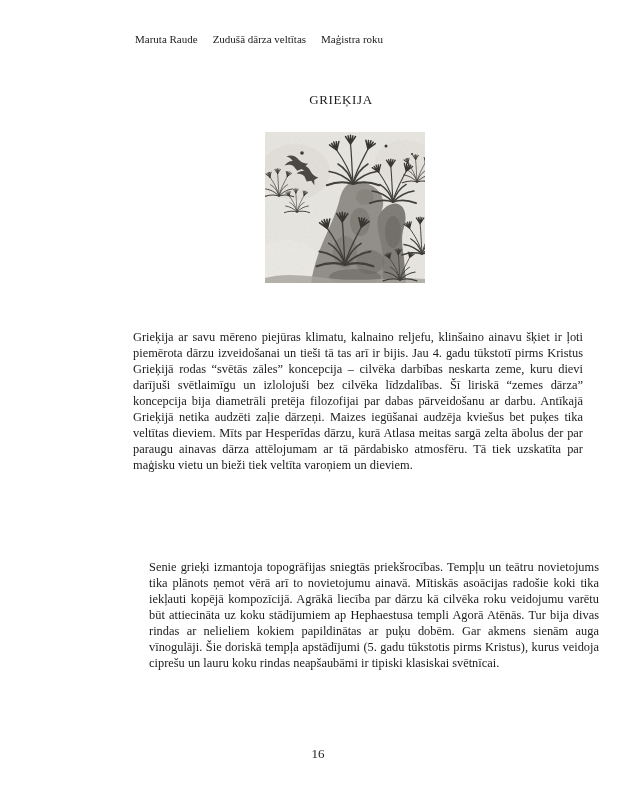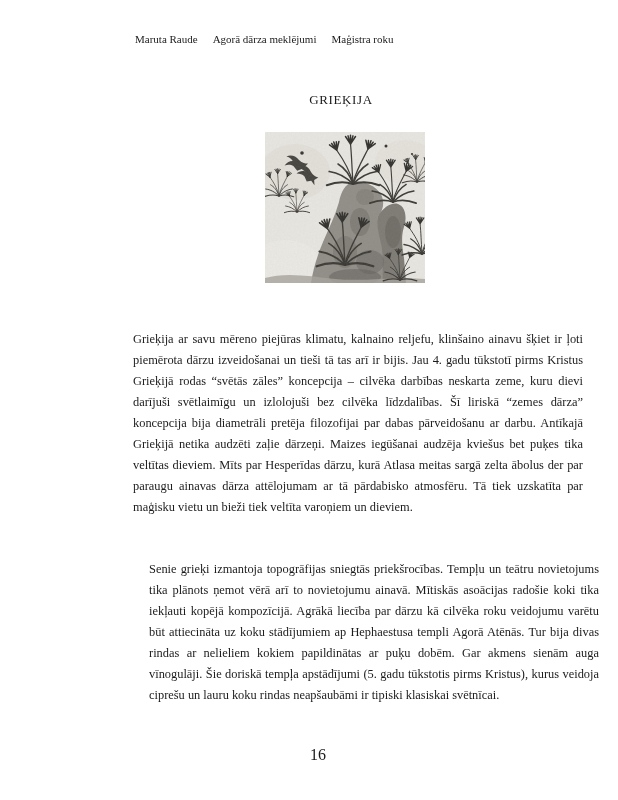--- a/index.html
+++ b/index.html
@@ -39,41 +39,41 @@
     width: 160px;
     height: 151px;
     margin: 0;
   }
   .para {
     position: absolute;
     left: 133px;
     width: 450px;
     margin: 0;
     font-size: 12.4px;
-    line-height: 21px;
+    line-height: 16px;
     text-align: justify;
   }
   .para-1 { top: 329px; }
   .para-2 { top: 559px; margin-left: 16px; }
   .pagenum {
     position: absolute;
     top: 746px;
     left: 318px;
     transform: translateX(-50%);
-    font-size: 16px;
+    font-size: 13px;
   }
 </style>
 </head>
 <body>
 
 <div class="page">
 
   <div class="header">
     <span>Maruta Raude</span>
-    <span>Agorā dārza meklējumi</span>
+    <span>Zudušā dārza veltītas</span>
     <span>Maģistra roku</span>
   </div>
 
   <h1 class="heading">GRIEĶIJA</h1>
 
   <figure class="fresco">
     <svg width="160" height="151" viewBox="0 0 160 151">
       <defs>
         <filter id="grain">
           <feTurbulence type="fractalNoise" baseFrequency="0.55" numOctaves="3" stitchTiles="stitch" result="t"></feTurbulence>

